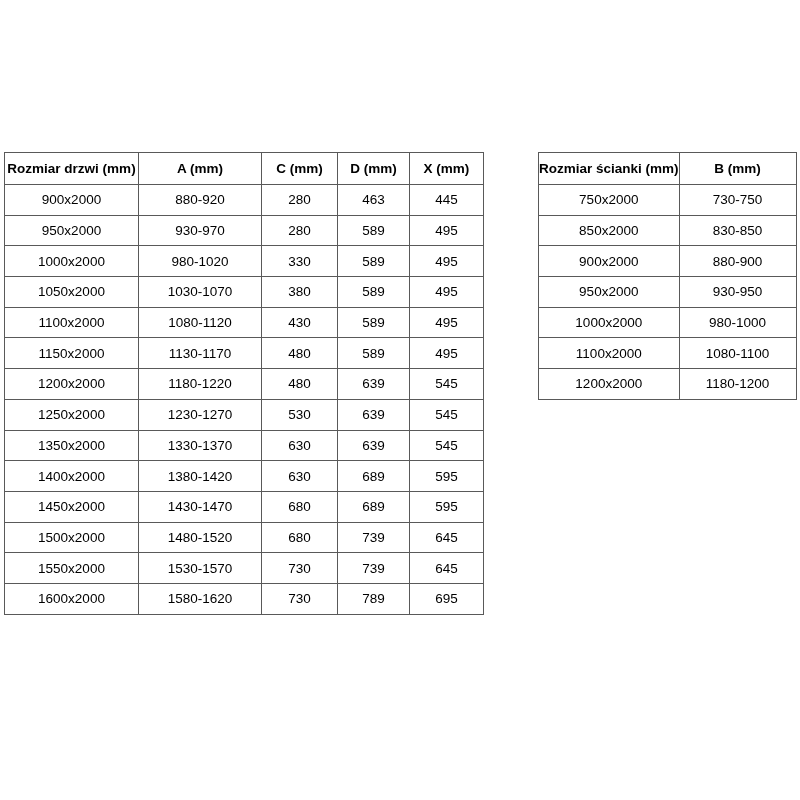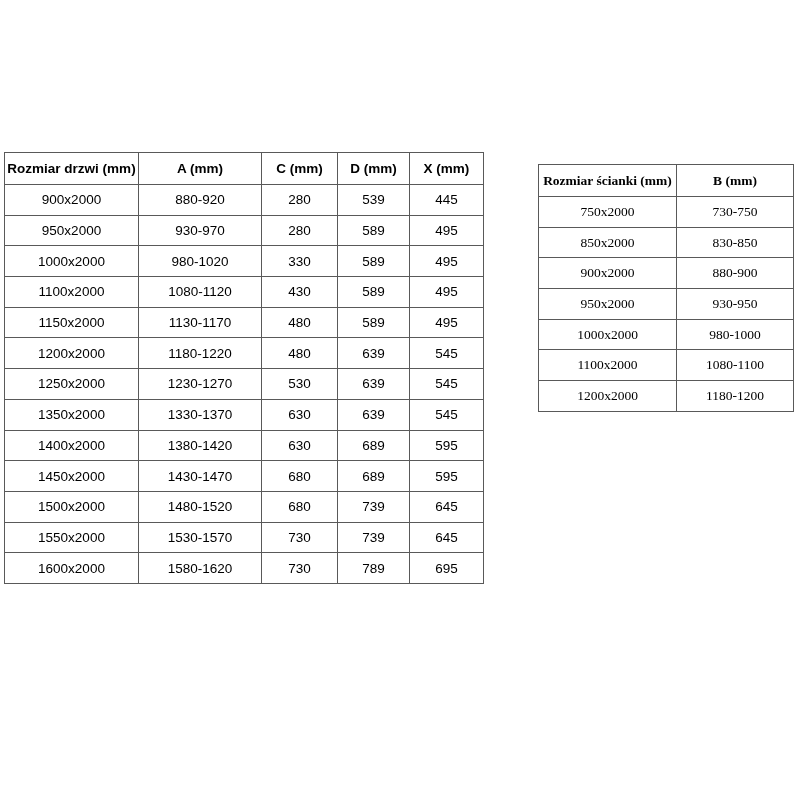--- a/index.html
+++ b/index.html
@@ -33,21 +33,21 @@
   }
   table.spec-table th {
     font-weight: bold;
     height: 31px;
   }
   table.spec-table td {
     font-weight: normal;
     height: 29.7px;
   }
   table.doors { left: 4px;   top: 152px; }
-  table.walls { left: 538px; top: 164px; font-family: Liberation Serif, serif; }
+  table.walls { left: 538px; top: 152px; }
 </style>
 </head>
 <body>
 
 <div class="canvas">
 
   <table class="spec-table doors">
     <colgroup>
       <col style="width:134px">
       <col style="width:123px">
@@ -62,34 +62,41 @@
           <th>C (mm)</th>
           <th>D (mm)</th>
           <th>X (mm)</th>
         </tr>
       </thead>
       <tbody>
         <tr>
           <td>900x2000</td>
           <td>880-920</td>
           <td>280</td>
-          <td>539</td>
+          <td>463</td>
           <td>445</td>
         </tr>
         <tr>
           <td>950x2000</td>
           <td>930-970</td>
           <td>280</td>
           <td>589</td>
           <td>495</td>
         </tr>
         <tr>
           <td>1000x2000</td>
           <td>980-1020</td>
           <td>330</td>
+          <td>589</td>
+          <td>495</td>
+        </tr>
+        <tr>
+          <td>1050x2000</td>
+          <td>1030-1070</td>
+          <td>380</td>
           <td>589</td>
           <td>495</td>
         </tr>
         <tr>
           <td>1100x2000</td>
           <td>1080-1120</td>
           <td>430</td>
           <td>589</td>
           <td>495</td>
         </tr>

